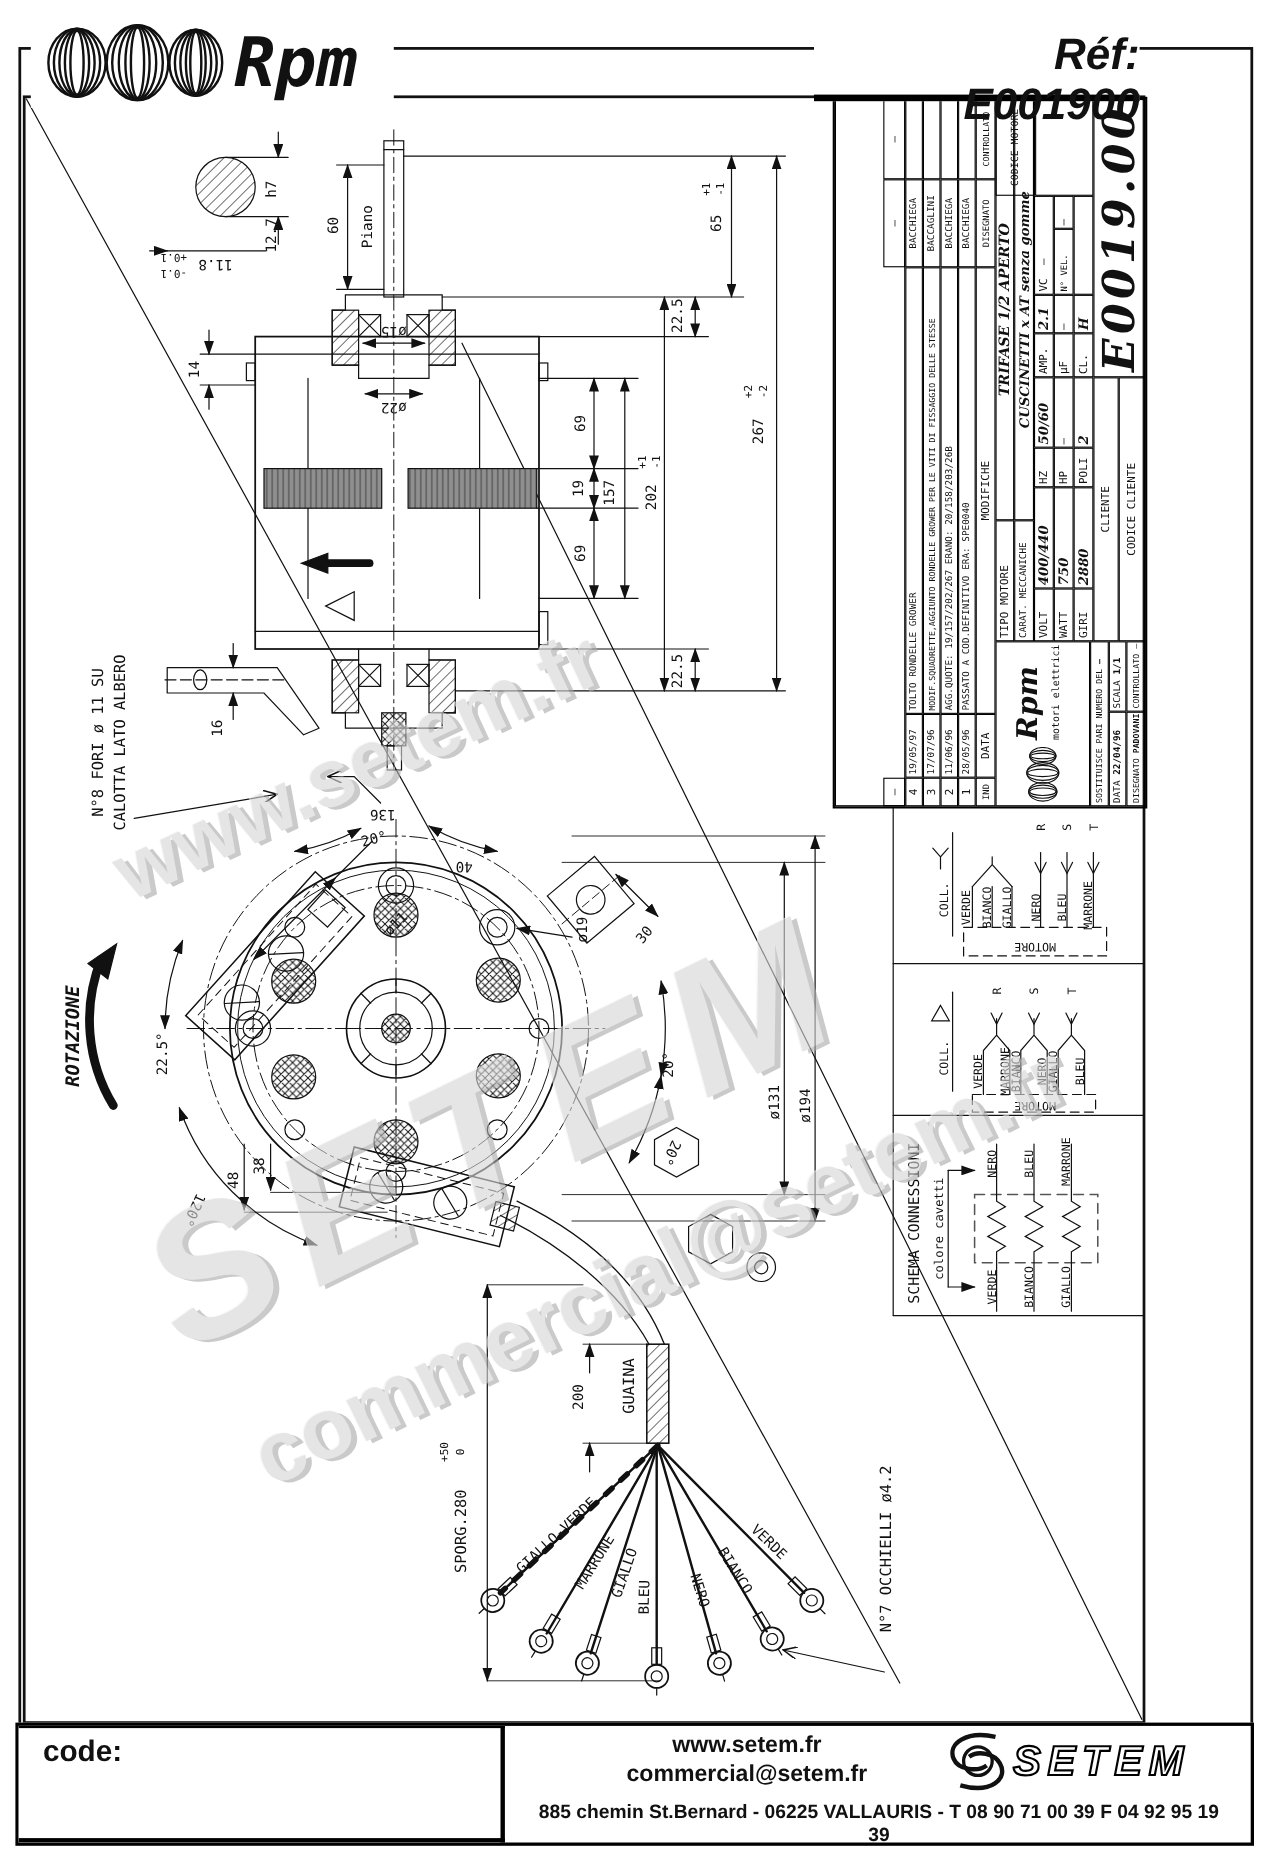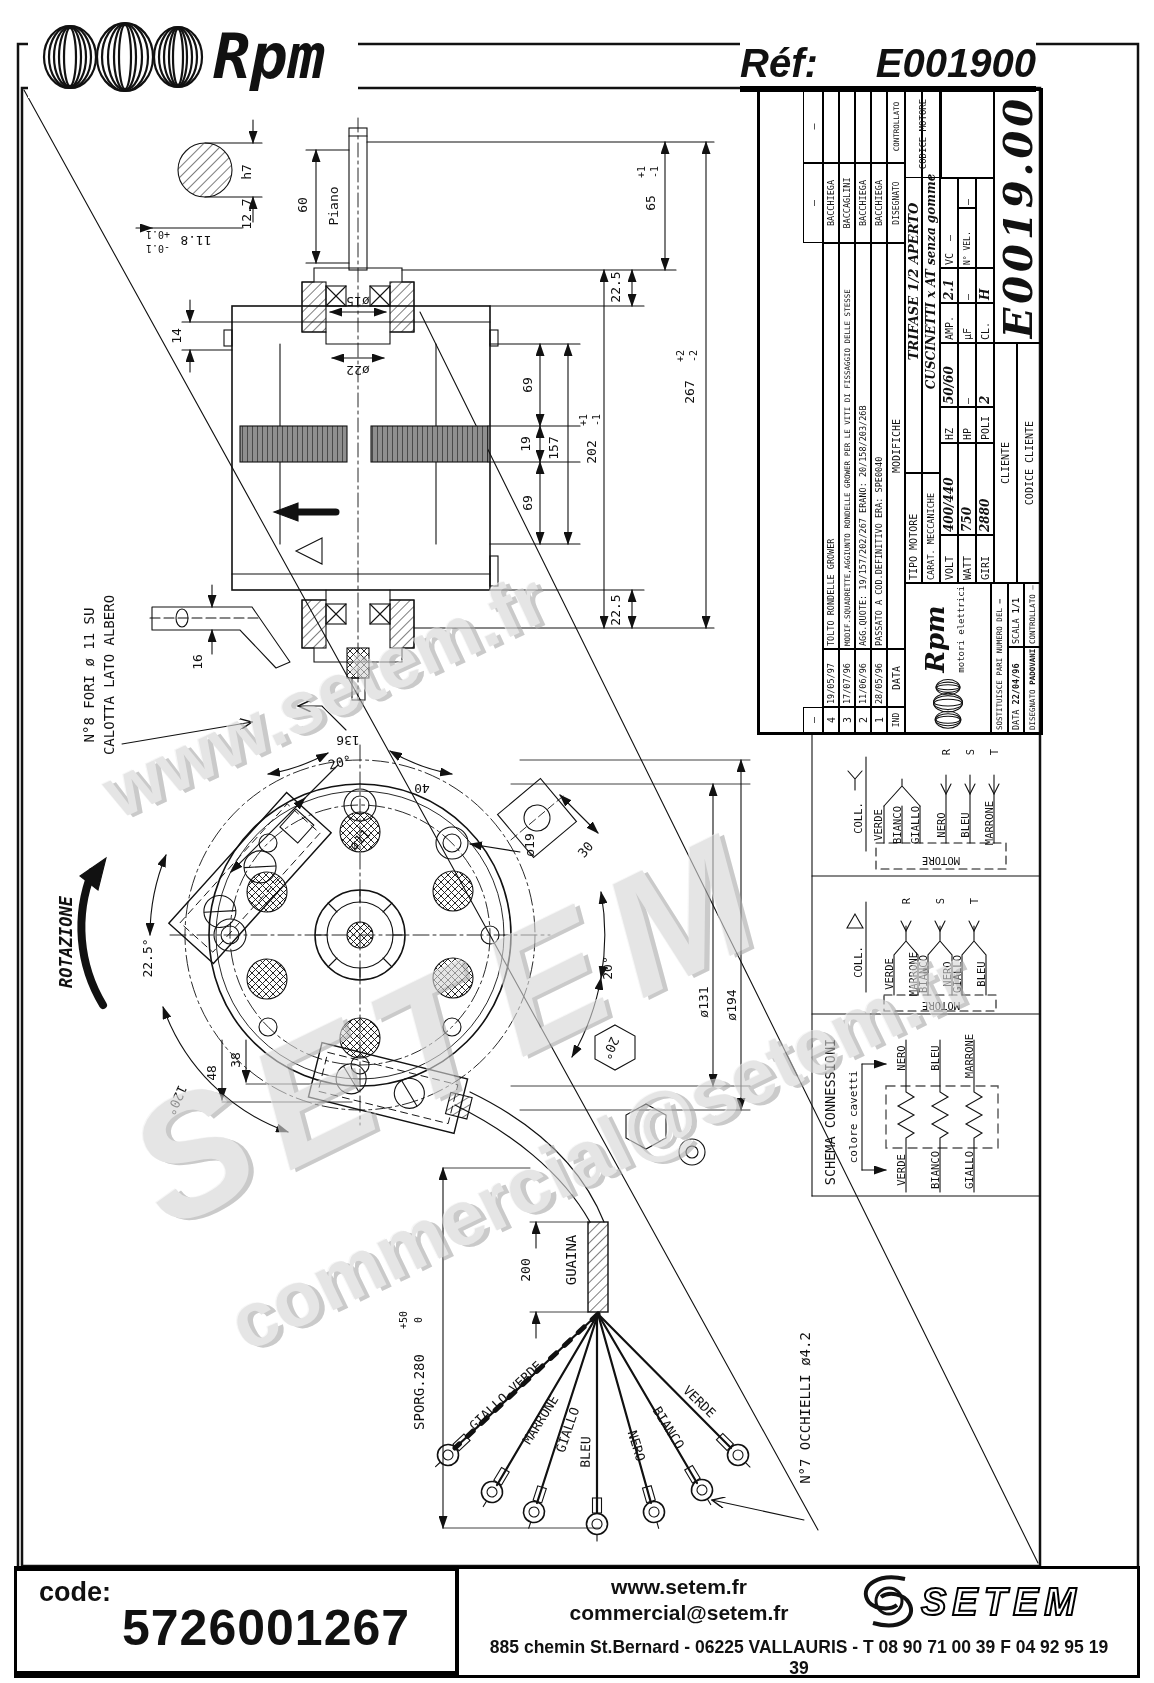--- a/index.html
+++ b/index.html
@@ -7,21 +7,21 @@
          font-family:"DejaVu Sans Mono",monospace;color:#111;}
   svg text{fill:#111;stroke:none;font-family:"DejaVu Sans Mono",monospace;}
   .dim{font-size:13px;}
   .dimsm{font-size:10px;}
   .note{font-size:14px;}
   .schtxt{font-size:10.5px;}
   
   #brand-logo{position:absolute;left:28px;top:12px;width:330px;height:86px;z-index:30;background:#fff;}
   #ref-block{position:absolute;left:740px;top:28px;width:296px;height:58px;z-index:30;background:#fff;
      border-bottom:6px solid #000;font-family:"Liberation Sans",sans-serif;font-weight:bold;font-style:italic;
-     font-size:40px;display:flex;justify-content:space-between;align-items:flex-end;padding-bottom:0px;}
+     font-size:40px;display:flex;justify-content:space-between;align-items:flex-end;padding-bottom:0px;flex-direction:column;}
   
   .wm{position:absolute;font-family:"Liberation Sans",sans-serif;font-weight:bold;color:#d6d6d6;
       text-shadow:4px 4px 0 #ababab,-1px -1px 0 #f2f2f2;transform-origin:0 0;opacity:.62;
       white-space:nowrap;z-index:40;pointer-events:none;}
   #wm1{left:90px;top:758px;font-size:74px;transform:rotate(-25deg);}
   #wm2{left:100px;top:1092px;font-size:168px;letter-spacing:22px;transform:rotate(-26deg);font-style:italic;}
   #wm3{left:215px;top:1288px;font-size:78px;transform:rotate(-26deg);}
   
   #tb{position:absolute;left:757px;top:92px;width:281px;height:643px;z-index:20;}
   #tb-inner{position:absolute;left:0;top:0;width:643px;height:282px;transform:rotate(-90deg) translateX(-643px);
@@ -663,21 +663,20 @@
       <div class="c cc" style="left:390px;top:235px;width:253px;height:47px;">
         <span id="tb-big">E0019.00</span>
       </div>
       <div class="c" style="left:555px;top:182px;width:88px;height:53px;"></div>
     </div>
   </div>
 
   <div id="footer">
     <div id="code-box">
       <div id="code-label">code:</div>
-      <div id="code-value">5726001267</div>
     </div>
     <div id="contact">
       <div id="site">www.setem.fr</div>
       <div id="mail">commercial@setem.fr</div>
       <div id="addr">885 chemin St.Bernard  -  06225 VALLAURIS  -  T 08 90 71 00 39   F 04 92 95 19 39</div>
       <div id="setem-logo">
         <svg width="60" height="62" viewBox="0 0 60 62" style="position:absolute;left:0;top:0;">
           <path d="M46,8 C20,2 2,14 8,28 C12,38 30,40 38,34" fill="none" stroke="#111" stroke-width="4"></path>
           <path d="M14,52 C42,60 58,46 50,32 C45,23 30,20 22,26" fill="none" stroke="#111" stroke-width="4"></path>
           <circle cx="30" cy="30" r="13" fill="none" stroke="#111" stroke-width="3"></circle>

